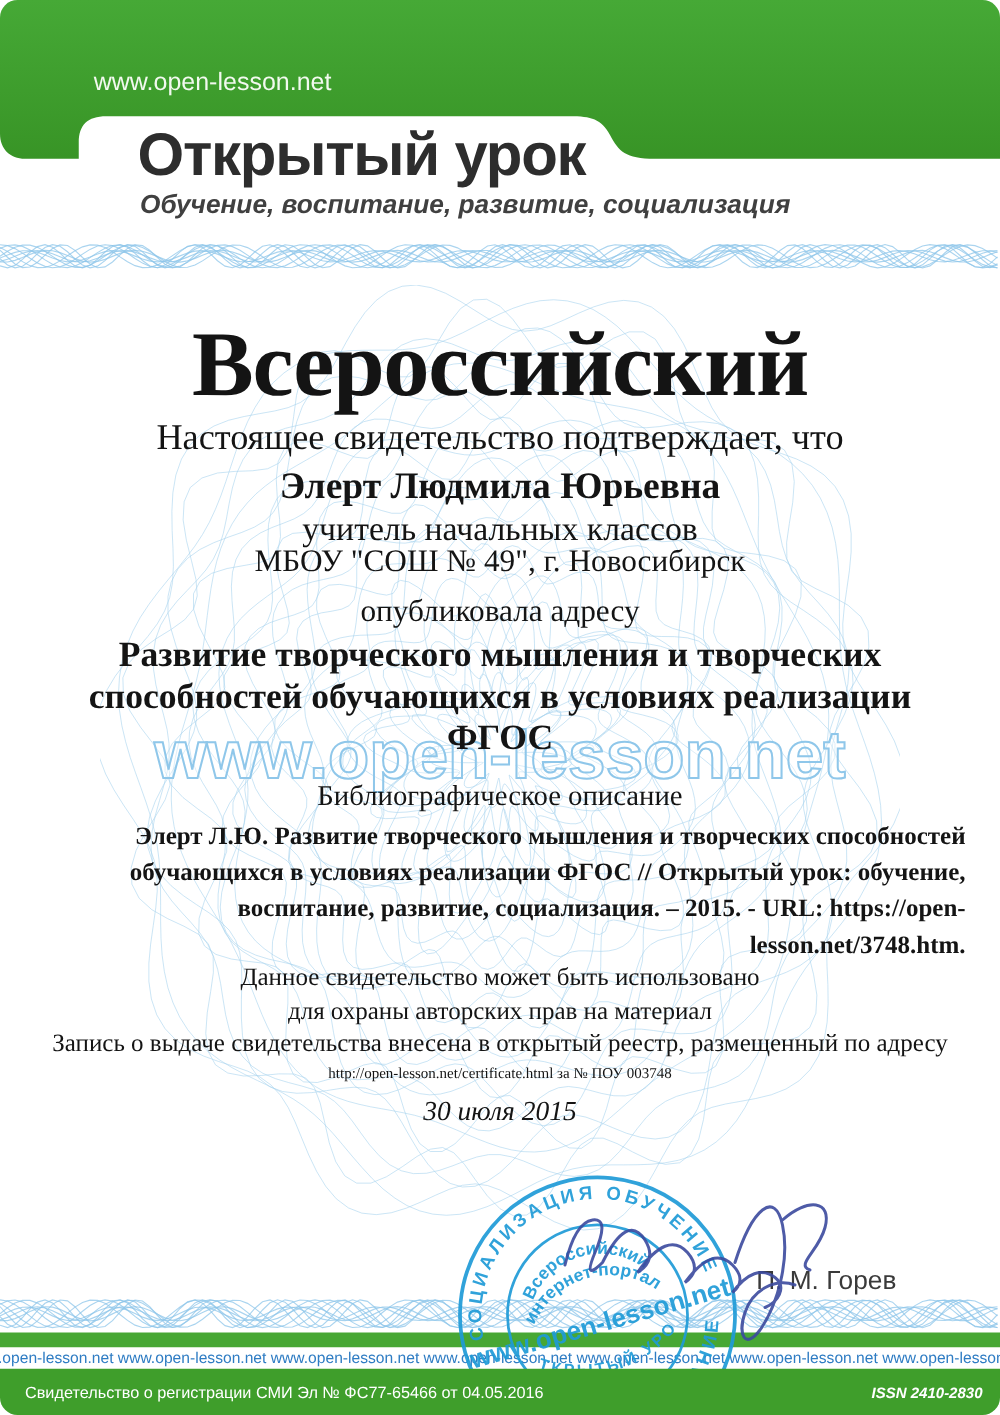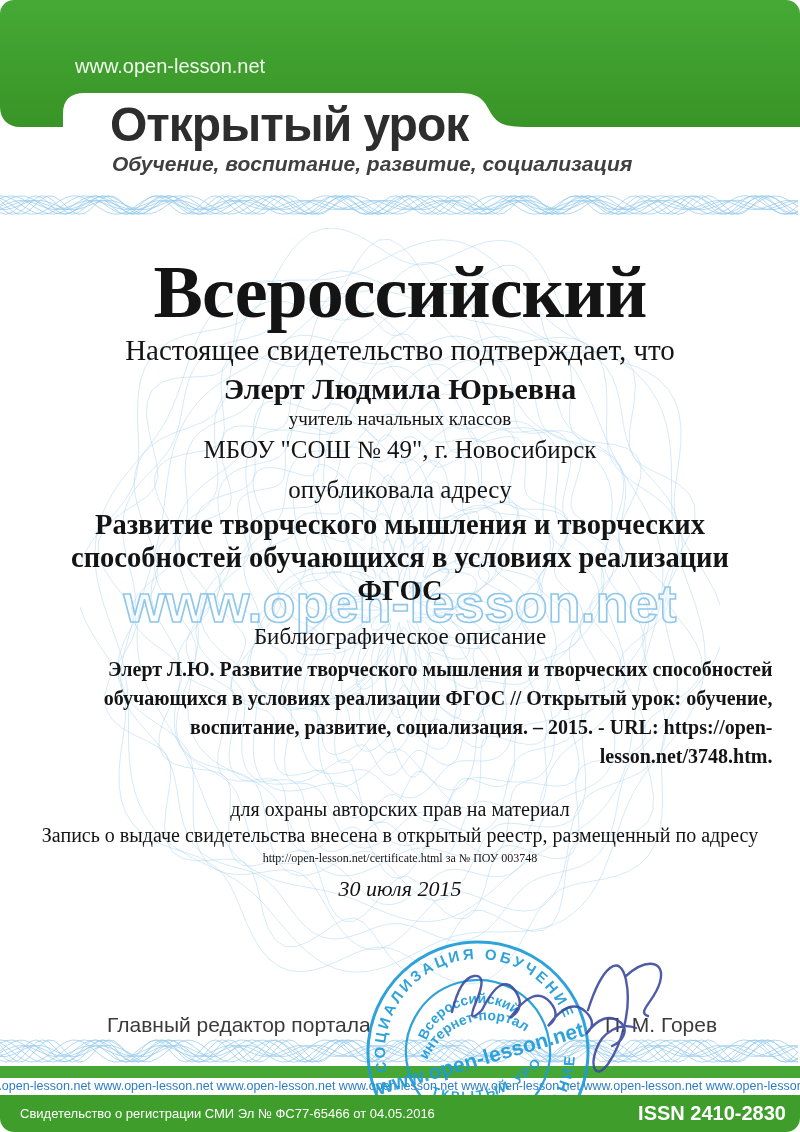--- a/index.html
+++ b/index.html
@@ -19,21 +19,21 @@
                   font-style:italic;font-weight:600;font-size:21px;color:#404040;}
   
   .band-top{left:0;top:192px;width:800px;height:26px;}
   .band-bottom{left:0;top:1036px;width:800px;height:30px;}
   .rosette{left:80px;top:228px;width:640px;height:770px;overflow:hidden;}
   .wm-svg{left:0;top:560px;width:800px;height:90px;}
   
   .cert-title{top:250px;font-size:74px;font-weight:bold;letter-spacing:-1px;}
   .cert-intro{top:334px;font-size:29px;}
   .recipient-name{top:372px;font-size:30px;font-weight:bold;}
-  .recipient-role{top:408px;font-size:19px;}
+  .recipient-role{top:408px;font-size:27px;}
   .recipient-school{top:436px;font-size:25px;}
   .published-label{top:476px;font-size:25px;}
   .work-title{top:508px;left:40px;right:40px;margin:0 auto;width:720px;text-align:center;
               font-size:28.5px;font-weight:bold;line-height:33px;}
   .bib-label{top:624px;font-size:23px;}
   .bib-text{top:655px;left:0;right:0;margin:0 auto;width:745px;text-align:right;
             font-size:20px;font-weight:bold;line-height:29px;}
   .usage-1{top:771px;font-size:20px;}
   .usage-2{top:798px;font-size:20px;}
   .registry-1{top:824px;font-size:20px;}
@@ -50,21 +50,21 @@
   
   .green-bar{left:0;top:1066px;width:800px;height:12px;background:#47a734;z-index:2;}
   .ticker{left:0;top:1078px;width:800px;height:17px;background:#ffffff;overflow:hidden;z-index:2;
           white-space:nowrap;font-family:"Liberation Sans","DejaVu Sans",sans-serif;
           font-size:12.5px;line-height:17px;color:#2e7cc3;}
   .ticker span{display:inline-block;margin-left:-28px;}
   .footer{left:0;top:1095px;width:800px;height:37px;background:#3f9e2b;z-index:7;
           display:flex;align-items:center;justify-content:space-between;
           font-family:"Liberation Sans","DejaVu Sans",sans-serif;color:#ffffff;}
   .footer .reg{margin-left:20px;font-size:13px;}
-  .footer .issn{margin-right:14px;font-size:20px;font-weight:bold;}
+  .footer .issn{margin-right:14px;font-size:12px;font-weight:bold;font-style:italic;}
   .z3{z-index:3;}
 </style>
 </head>
 <body>
 
 <div class="page">
 
   <svg class="abs hdr-svg" viewBox="0 0 800 200">
     <defs>
       <linearGradient id="gr" x1="0" y1="0" x2="0" y2="1">
@@ -142,26 +142,26 @@
 
   <div class="abs ctr z3 cert-title">Всероссийский</div>
   <div class="abs ctr z3 cert-intro">Настоящее свидетельство подтверждает, что</div>
   <div class="abs ctr z3 recipient-name">Элерт Людмила Юрьевна</div>
   <div class="abs ctr z3 recipient-role">учитель начальных классов</div>
   <div class="abs ctr z3 recipient-school">МБОУ "СОШ № 49", г. Новосибирск</div>
   <div class="abs ctr z3 published-label">опубликовала адресу</div>
   <div class="abs z3 work-title">Развитие творческого мышления и творческих способностей обучающихся в условиях реализации ФГОС</div>
   <div class="abs ctr z3 bib-label">Библиографическое описание</div>
   <div class="abs z3 bib-text">Элерт Л.Ю. Развитие творческого мышления и творческих способностей обучающихся в условиях реализации ФГОС // Открытый урок: обучение, воспитание, развитие, социализация. – 2015. - URL: https://open-lesson.net/3748.htm.</div>
+  <div class="abs ctr z3 usage-1">Данное свидетельство может быть использовано</div>
   <div class="abs ctr z3 usage-2">для охраны авторских прав на материал</div>
   <div class="abs ctr z3 registry-1">Запись о выдаче свидетельства внесена в открытый реестр, размещенный по адресу</div>
   <div class="abs ctr z3 registry-2">http://open-lesson.net/certificate.html за № ПОУ 003748</div>
   <div class="abs ctr z3 issue-date">30 июля 2015</div>
 
-  <div class="abs editor-label">Главный редактор портала</div>
   <div class="abs editor-name">П. М. Горев</div>
 
   <div class="abs stamp-box">
     <svg width="240" height="240" viewBox="-120 -120 240 240">
       <defs>
         <path id="arcTop" d="M-93,0 A93,93 0 0 1 93,0"></path>
         <path id="arcBottom" d="M-97,0 A97,97 0 0 0 97,0"></path>
         <path id="arcIn1" d="M-50,-20 A58,58 0 0 1 50,-20"></path>
         <path id="arcIn2" d="M-58,4 A66,66 0 0 1 58,4"></path>
         <path id="arcIn3" d="M-55,30 A100,100 0 0 0 55,30"></path>

